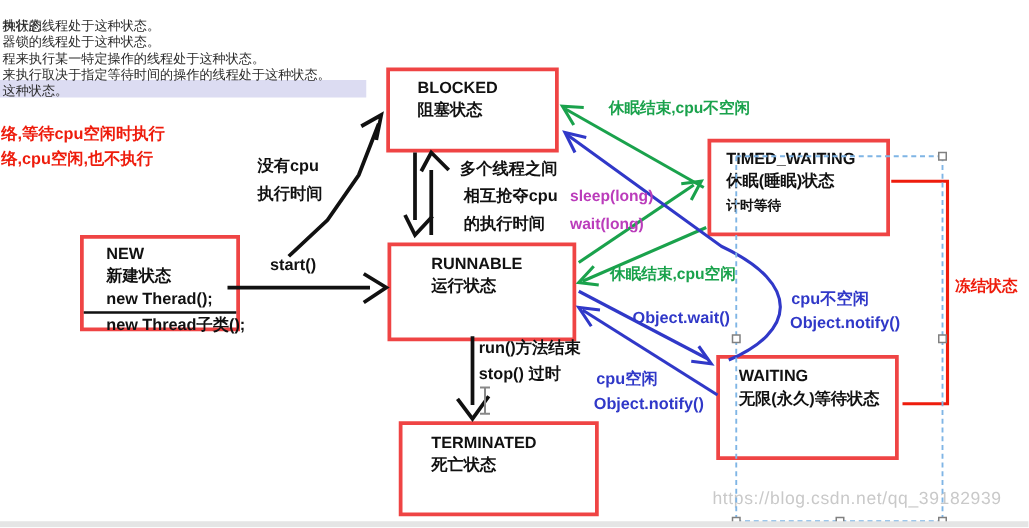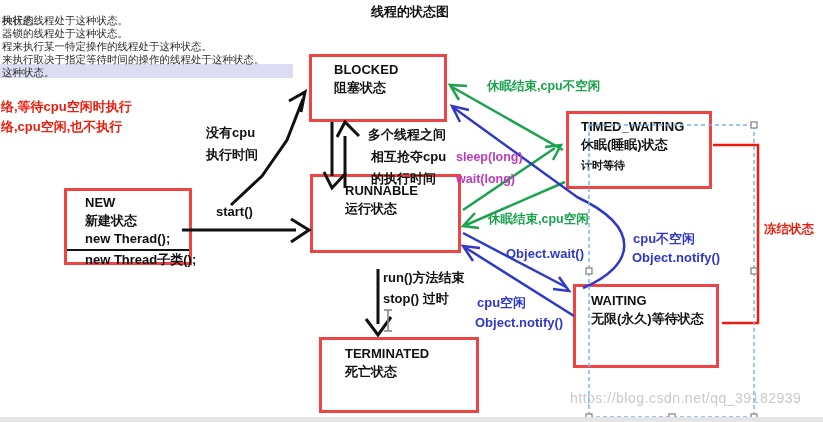--- a/index.html
+++ b/index.html
@@ -38,35 +38,34 @@
   <div class="note-hl"></div>
   <div class="note-line" style="top:14px">种状态。</div>
   <div class="note-line" style="top:14px">执行的线程处于这种状态。</div>
   <div class="note-line" style="top:27px">器锁的线程处于这种状态。</div>
   <div class="note-line" style="top:40px">程来执行某一特定操作的线程处于这种状态。</div>
   <div class="note-line" style="top:53px">来执行取决于指定等待时间的操作的线程处于这种状态。</div>
   <div class="note-line" style="top:66px;z-index:2">这种状态。</div>
   <div class="red-note" style="top:98px">络,等待cpu空闲时执行</div>
   <div class="red-note" style="top:118px">络,cpu空闲,也不执行</div>
 
-  <div class="lbl title" style="left:371px;top:3px">线程的状态图</div>
 
   <div class="box" style="left:64px;top:188px;width:128px;height:77px;padding:3px 0 0 0">
     <div class="box-row" style="padding-left:18px">NEW</div>
     <div class="box-row" style="padding-left:18px">新建状态</div>
     <div class="box-row" style="padding-left:18px">new Therad();</div>
     <div class="box-row divider" style="padding-left:18px">new Thread子类();</div>
   </div>
 
   <div class="box" style="left:309px;top:54px;width:138px;height:68px;padding:4px 0 0 22px">
     <div class="box-row">BLOCKED</div>
     <div class="box-row">阻塞状态</div>
   </div>
 
-  <div class="box" style="left:310px;top:174px;width:151px;height:79px;padding:5px 0 16px 32px">
+  <div class="box" style="left:310px;top:194px;width:151px;height:79px;padding:5px 0 16px 32px">
     <div class="box-row">RUNNABLE</div>
     <div class="box-row">运行状态</div>
   </div>
 
   <div class="box" style="left:566px;top:111px;width:146px;height:78px;padding:4px 0 0 12px">
     <div class="box-row">TIMED_WAITING</div>
     <div class="box-row">休眠(睡眠)状态</div>
     <div class="box-row small">计时等待</div>
   </div>
 

